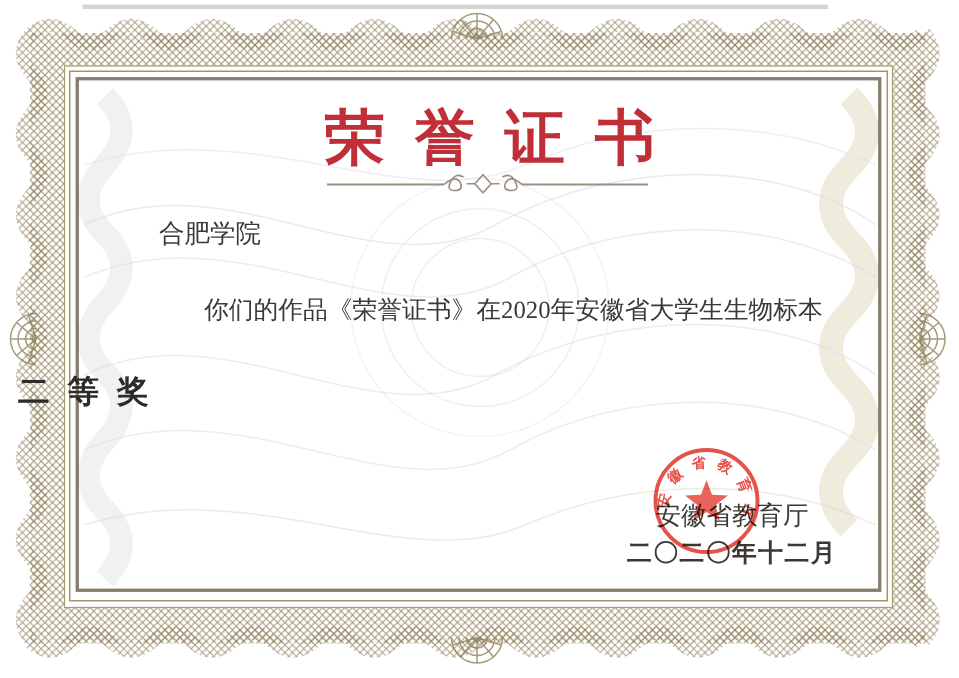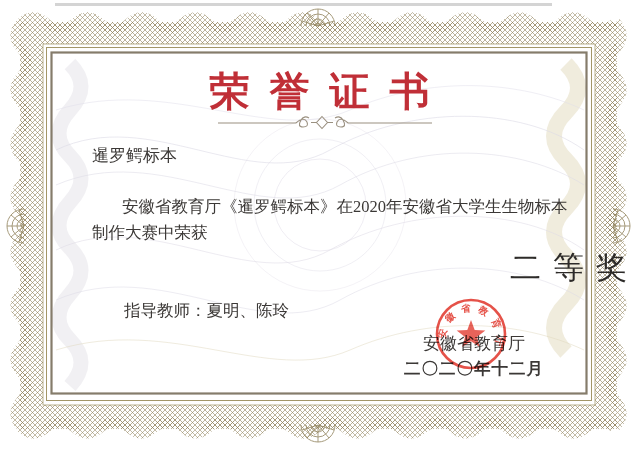--- a/index.html
+++ b/index.html
@@ -3,33 +3,33 @@
 <meta charset="utf-8">
 <style>
   html,body{margin:0;padding:0;background:#fff;}
   .stage{
     position:relative;width:639px;height:452px;overflow:hidden;background:#fff;
     font-family:"Liberation Serif","DejaVu Serif",serif;
   }
   .abs{position:absolute;}
   .scan-line{left:55px;top:3px;width:497px;height:3px;background:#d4d4d4;}
   svg.layer{position:absolute;left:0;top:0;width:639px;height:452px;}
-  .txt{color:var(--body_text);white-space:nowrap;}
+  .txt{color:var(--body_text);white-space:nowrap;padding-left:14px;}
   .title{
     left:0;right:0;top:64px;text-align:center;
     font-size:40px;font-weight:bold;color:var(--title_red);
     letter-spacing:20px;text-indent:20px;
   }
   .school{left:92px;top:144px;font-size:17px;}
   .students{left:122px;top:169px;font-size:17px;}
   .body1{left:122px;top:196px;font-size:16.5px;}
   .body2{left:92px;top:222px;font-size:16.5px;}
   .award{
-    left:0;right:0;top:247px;text-align:right;
-    font-size:31px;font-weight:normal;color:var(--award_black);
+    left:0;right:0;top:247px;text-align:left;
+    font-size:21px;font-weight:bold;color:var(--award_black);
     font-family:"Liberation Sans","DejaVu Sans",sans-serif;
     letter-spacing:12px;text-indent:12px;
   }
   .advisors{left:124px;top:300px;font-size:16.5px;}
   .closing{left:124px;top:326px;font-size:16.5px;}
   .issuer{left:423px;top:332px;font-size:17px;}
   .issue-date{left:404px;top:358px;font-size:16.5px;letter-spacing:1px;font-weight:bold;}
   .seal-svg{mix-blend-mode:multiply;}
 </style>
 </head>
@@ -89,25 +89,23 @@
       <g stroke-width="1.1">
         <path d="M296,123 q8,-7 11,-1 q2,5 -4,5 q-6,0 -2,-7 q3,-5 8,-2"></path>
         <path d="M348,123 q-8,-7 -11,-1 q-2,5 4,5 q6,0 2,-7 q-3,-5 -8,-2"></path>
         <path d="M322,116.5 L327.5,122.5 L322,128.5 L316.5,122.5 Z"></path>
         <path d="M311,122.5 H316.5 M327.5,122.5 H333"></path>
       </g>
     </g>
   </svg>
 
   <div class="abs txt title">荣誉证书</div>
-  <div class="abs txt school">暹罗鳄标本</div>
-  <div class="abs txt body1">安徽省教育厅《暹罗鳄标本》在2020年安徽省大学生生物标本</div>
-  <div class="abs txt body2">制作大赛中荣获</div>
+  <div class="abs txt school">合肥学院</div>
+  <div class="abs txt body1">你们的作品《荣誉证书》在2020年安徽省大学生生物标本</div>
   <div class="abs award">二等奖</div>
-  <div class="abs txt advisors">指导教师：夏明、陈玲</div>
   <div class="abs txt issuer">安徽省教育厅</div>
   <div class="abs txt issue-date">二〇二〇年十二月</div>
 
   <svg class="layer seal-svg" viewBox="0 0 639 452">
     <g opacity="0.88">
       <circle cx="471" cy="334" r="34" fill="none" stroke="#e23b30" stroke-width="2.6"></circle>
       <polygon fill="#e23b30" opacity="0.9" points="471,320 474.7,329.9 485.3,330.4 477,336.9 479.8,347.1 471,341.3 462.2,347.1 465,336.9 456.7,330.4 467.3,329.9"></polygon>
       <path id="sealArc" d="M447.5,345 A25,25 0 1 1 494.5,345" fill="none"></path>
       <text font-size="9.5" fill="#e23b30" font-weight="bold" letter-spacing="6.5" font-family="Liberation Sans, DejaVu Sans, sans-serif">
         <textPath href="#sealArc" startOffset="6">安徽省教育厅</textPath>

